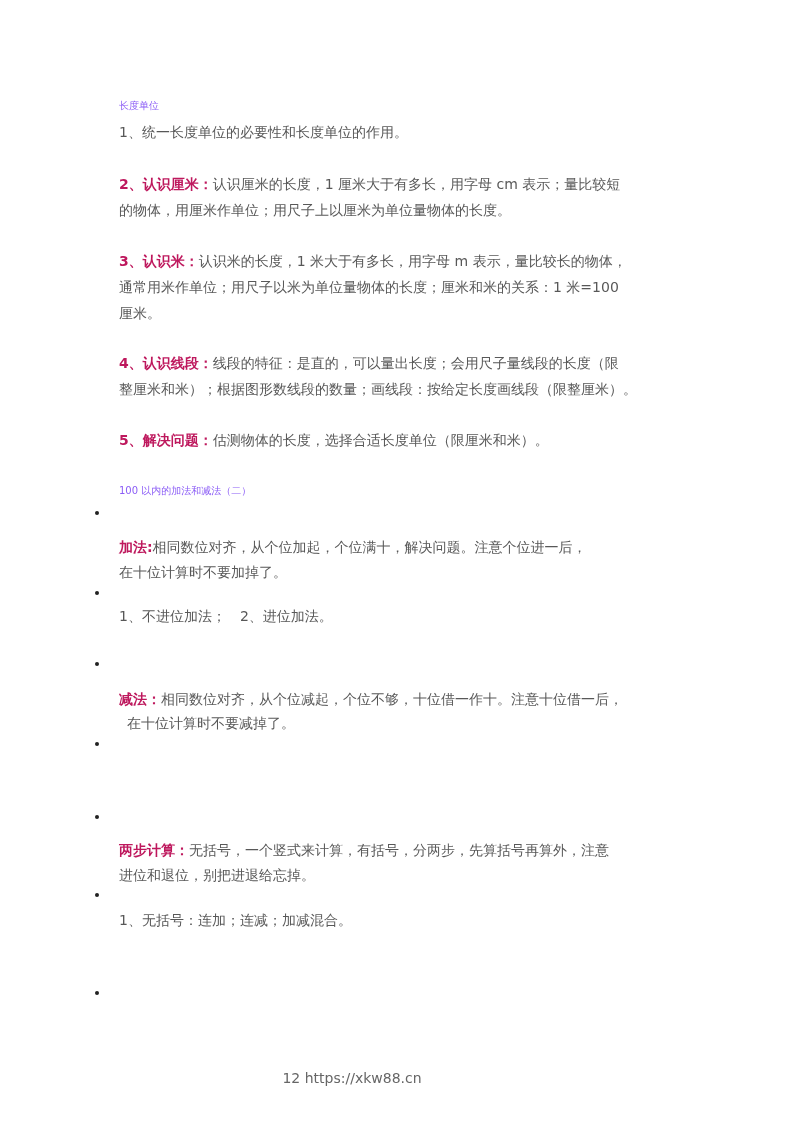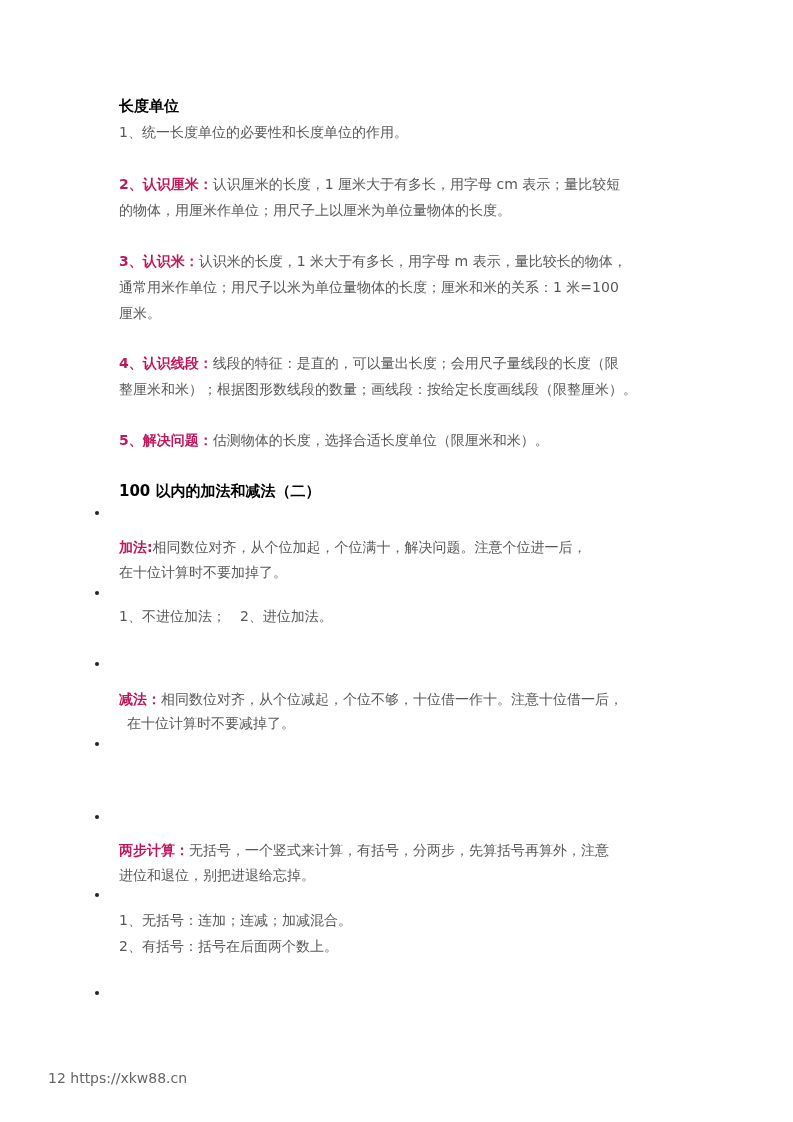--- a/index.html
+++ b/index.html
@@ -1,23 +1,23 @@
 <!DOCTYPE html>
 <html><head>
   <meta charset="utf-8">
   <style>
     html, body { margin: 0; padding: 0; background: #ffffff; }
     body { width: 793px; height: 1122px; position: relative; overflow: hidden;
       font-family: "DejaVu Sans", "Liberation Sans", sans-serif; color: #555555; }
     .page { position: absolute; left: 0; top: 0; width: 793px; height: 1122px; }
     .line { position: absolute; left: 119px; font-size: 14px; line-height: 20px; white-space: nowrap; color: #585858; }
-    .heading { color: #000000; font-weight: bold; font-size: 15px; }
+    .heading { color: #8b5cf6; font-weight: normal; font-size: 10px; }
     .b { font-weight: bold; color: #be185d; }
     .bullet { position: absolute; left: 95px; width: 4px; height: 4px; border-radius: 50%; background: #222; }
-    .footer { position: absolute; top: 1070px; left: 0; width: 704px; font-size: 14px; color: #666; padding-left: 48px; }
+    .footer { position: absolute; top: 1070px; left: 0; width: 704px; text-align: center; font-size: 14px; color: #666; }
   </style>
 </head>
 <body>
 
 <div class="page">
 
   <div class="line heading" style="top:96px;">长度单位</div>
   <div class="line" style="top:122px;">1、统一长度单位的必要性和长度单位的作用。</div>
 
   <div class="line" style="top:174px;"><span class="b">2、认识厘米：</span><span>认识厘米的长度，1 厘米大于有多长，用字母 cm 表示；量比较短</span></div>
@@ -43,17 +43,16 @@
   <div class="bullet" style="top:662px;"></div>
   <div class="line" style="top:689px;"><span class="b">减法：</span><span>相同数位对齐，从个位减起，个位不够，十位借一作十。注意十位借一后，</span></div>
   <div class="line" style="top:713px;margin-left:8px;">在十位计算时不要减掉了。</div>
   <div class="bullet" style="top:742px;"></div>
 
   <div class="bullet" style="top:815px;"></div>
   <div class="line" style="top:865px;">进位和退位，别把进退给忘掉。</div>
   <div class="line" style="top:840px;"><span class="b">两步计算：</span><span>无括号，一个竖式来计算，有括号，分两步，先算括号再算外，注意</span></div>
   <div class="bullet" style="top:893px;"></div>
   <div class="line" style="top:910px;">1、无括号：连加；连减；加减混合。</div>
-  <div class="line" style="top:936px;">2、有括号：括号在后面两个数上。</div>
   <div class="bullet" style="top:991px;"></div>
 
   <div class="footer">12 https://xkw88.cn</div>
 </div>
 
 </body></html>

